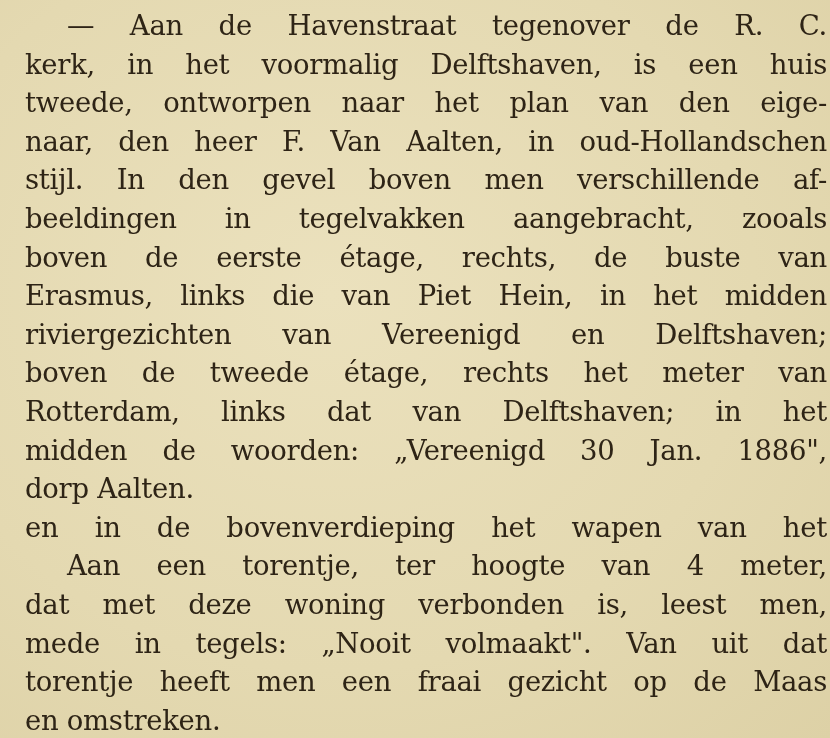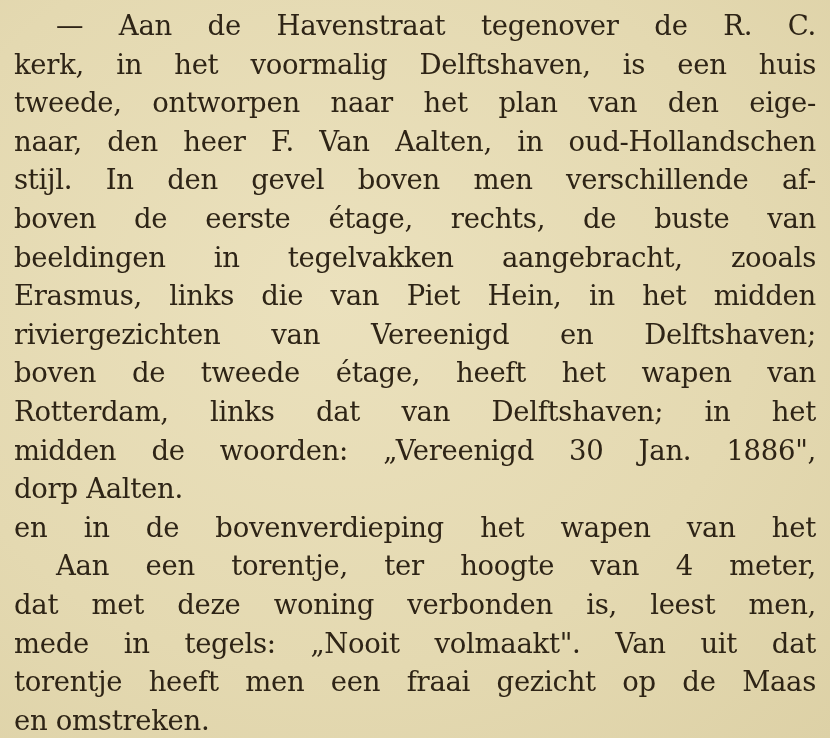--- a/index.html
+++ b/index.html
@@ -5,21 +5,21 @@
   html, body { margin: 0; padding: 0; }
   body {
     width: 830px; height: 738px; overflow: hidden;
     background: #e6dbb4;
   }
   .page {
     position: relative;
     width: 830px; height: 738px;
     background: radial-gradient(ellipse at 40% 40%, #ebe1bd 0%, #e4d9b1 60%, #ddd1a6 100%);
     box-sizing: border-box;
-    padding: 6px 14px 0 14px;
+    padding: 6px 14px 0 25px;
   }
   .column {
     font-family: "DejaVu Serif", "Liberation Serif", serif;
     color: #2e2416;
     font-size: 27.5px;
     line-height: 38.6px;
     letter-spacing: -0.3px;
   }
   .line {
     display: block;
@@ -37,25 +37,25 @@
 <body>
 
 <div class="page">
   <div class="column">
     <div>
       <span class="line indent">— Aan de Havenstraat tegenover de R. C.</span>
       <span class="line">kerk, in het voormalig Delftshaven, is een huis</span>
       <span class="line">tweede, ontworpen naar het plan van den eige-</span>
       <span class="line">naar, den heer F. Van Aalten, in oud-Hollandschen</span>
       <span class="line">stijl. In den gevel boven men verschillende af-</span>
+      <span class="line">beeldingen in tegelvakken aangebracht, zooals</span>
       <span class="line">boven de eerste étage, rechts, de buste van</span>
-      <span class="line">beeldingen in tegelvakken aangebracht, zooals</span>
       <span class="line">Erasmus, links die van Piet Hein, in het midden</span>
       <span class="line">riviergezichten van Vereenigd en Delftshaven;</span>
-      <span class="line">boven de tweede étage, heeft het wapen van</span>
+      <span class="line">boven de tweede étage, rechts het meter van</span>
       <span class="line">Rotterdam, links dat van Delftshaven; in het</span>
       <span class="line">midden de woorden: „Vereenigd 30 Jan. 1886",</span>
       <span class="line last">dorp Aalten.</span>
       <span class="line">en in de bovenverdieping het wapen van het</span>
     </div>
     <div>
       <span class="line indent">Aan een torentje, ter hoogte van 4 meter,</span>
       <span class="line">dat met deze woning verbonden is, leest men,</span>
       <span class="line">mede in tegels: „Nooit volmaakt". Van uit dat</span>
       <span class="line">torentje heeft men een fraai gezicht op de Maas</span>

